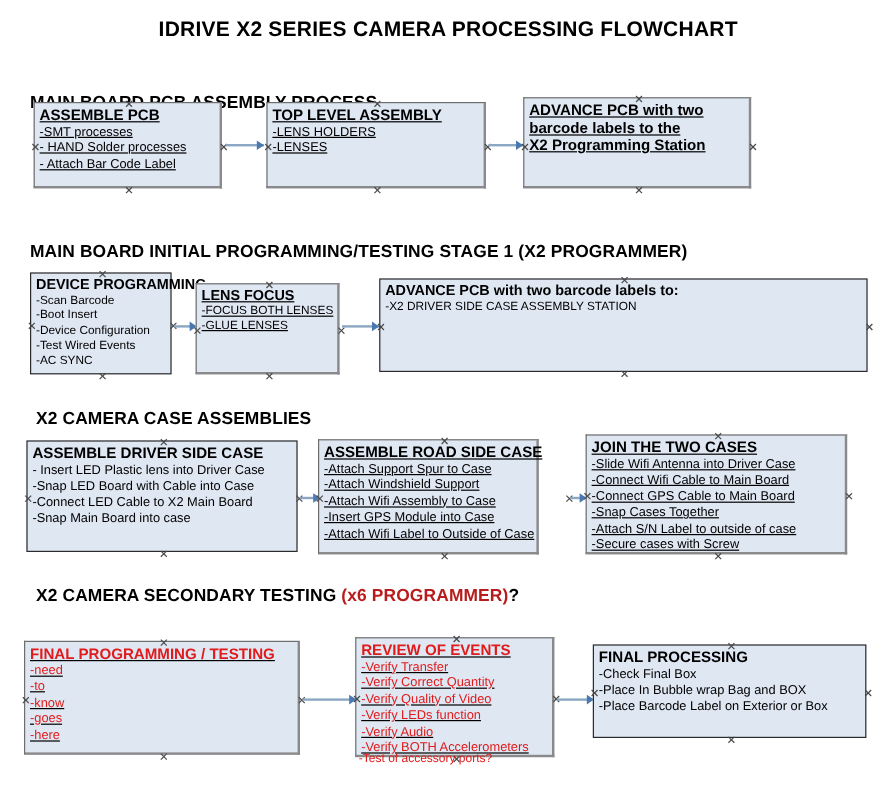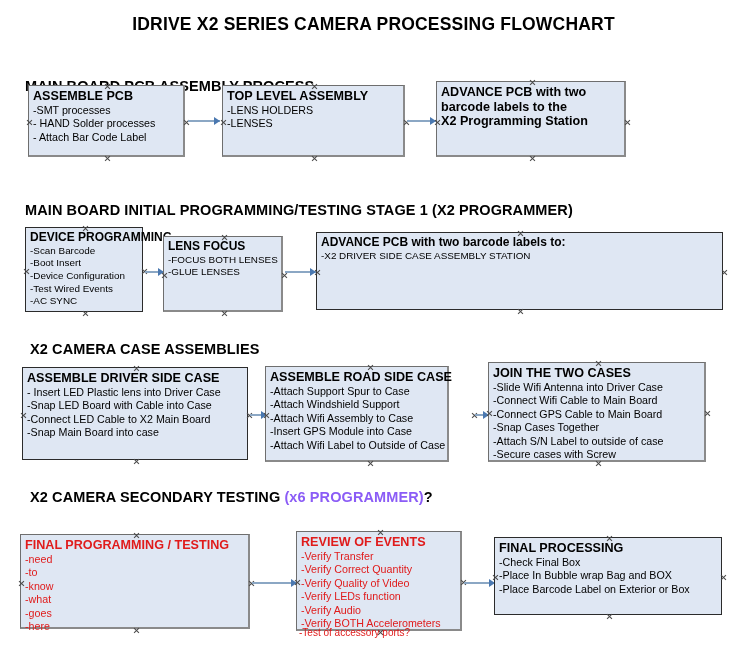--- a/index.html
+++ b/index.html
@@ -12,34 +12,35 @@
   #canvas{position:absolute;left:0;top:0;width:747px;height:662px;}
 
   .title{
     position:absolute;left:0;top:14px;width:747px;text-align:center;
     font-size:17.5px;font-weight:bold;color:#000;letter-spacing:0.2px;
   }
   .section-head{
     position:absolute;font-size:14.5px;font-weight:bold;color:#000;
     white-space:nowrap;letter-spacing:0.1px;
   }
-  .section-head .accent{color:#8b5cf6;}
+  .section-head .accent{color:#b91c1c;}
 
   .node{
     position:absolute;
     background:#dfe7f3;
     border:1.3px solid #2b2b2b;
     box-sizing:border-box;
     overflow:visible;
   }
   .node.shadowed{
     border-right:2.4px solid #8a8a8a;
     border-bottom:2.4px solid #8a8a8a;
     border-top:1.3px solid #6e6e6e;
     border-left:1.3px solid #6e6e6e;
+    text-decoration:underline;
   }
   .node .hdr{
     font-size:12.6px;font-weight:bold;color:#000;
     line-height:1.16;white-space:nowrap;
   }
   .node .hdr.sm{font-size:12px;}
   .node .ln{
     font-size:10.7px;color:#000;line-height:1.265;white-space:nowrap;
   }
   .node .ln.sm{font-size:9.9px;}
@@ -225,21 +226,20 @@
   <div class="section-head" style="left:30px;top:489px;">
     <span>X2 CAMERA SECONDARY TESTING </span><span class="accent">(x6 PROGRAMMER)</span><span>?</span>
   </div>
 
   <div class="node shadowed red" style="left:20px;top:534px;width:230px;height:95px;">
     <div class="body">
       <div class="hdr">FINAL PROGRAMMING / TESTING</div>
       <div class="ln">-need</div>
       <div class="ln">-to</div>
       <div class="ln">-know</div>
-      <div class="ln">-what</div>
       <div class="ln">-goes</div>
       <div class="ln">-here</div>
     </div>
     <span class="xh" style="left:115px;top:0px;"></span>
     <span class="xh" style="left:115px;top:95px;"></span>
     <span class="xh" style="left:0px;top:48px;"></span>
     <span class="xh" style="left:230px;top:48px;"></span>
   </div>
 
   <div class="conn" style="left:252px;top:582px;width:44px;"></div>

